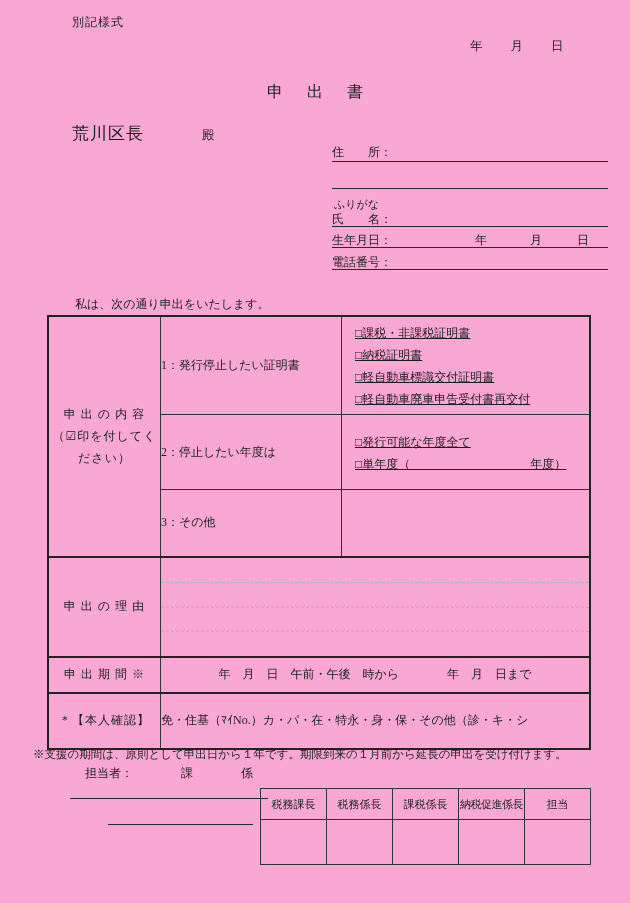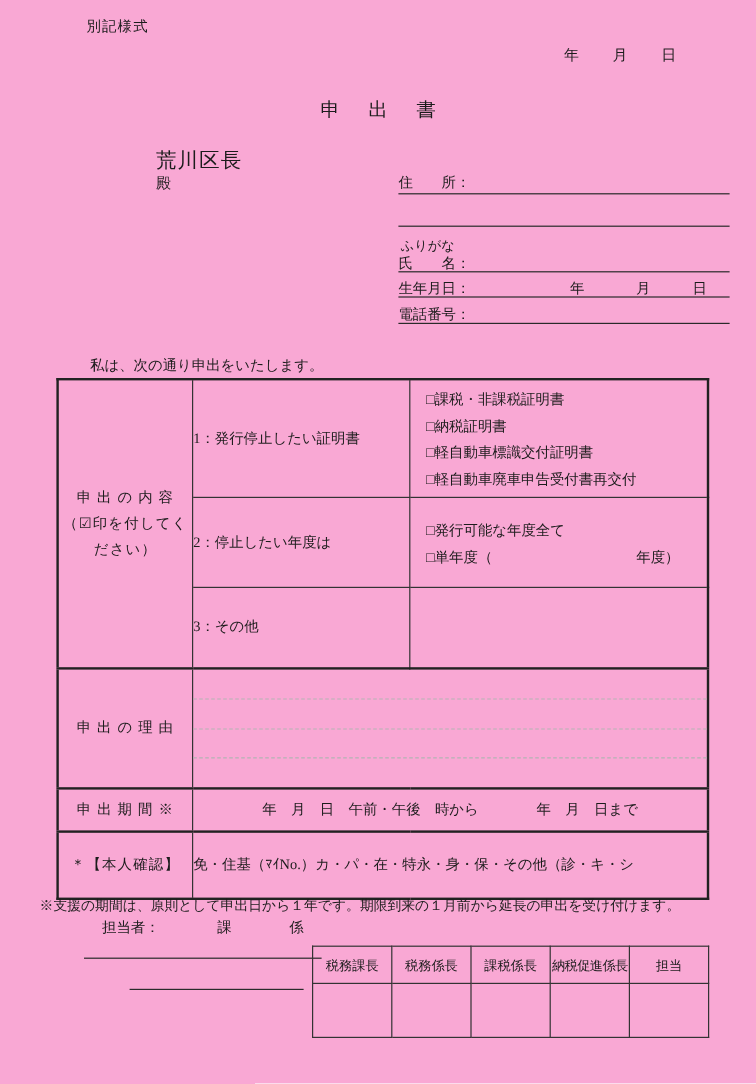--- a/index.html
+++ b/index.html
@@ -5,40 +5,40 @@
   html,body { margin:0; padding:0; background:#ffffff; }
   .page {
     position:relative; width:630px; height:903px; background:#f9a8d4;
     font-family:"Liberation Serif","DejaVu Serif",serif;
     color:#1c1c1c; overflow:hidden;
   }
   .abs { position:absolute; }
   .form-note { left:72px; top:14px; font-size:12px; letter-spacing:1px; }
   .date-line { left:470px; top:38px; display:flex; gap:28px; font-size:12.5px; }
   .title { left:0; right:0; top:82px; text-align:center; font-size:16px; letter-spacing:4px; padding-left:4px; }
-  .addressee { left:72px; top:122px; display:flex; align-items:baseline;flex-direction:column; }
+  .addressee { left:72px; top:122px; display:flex; align-items:baseline; }
   .addressee .main { font-size:17px; letter-spacing:1px; }
   .addressee .suffix { font-size:12.5px; margin-left:58px; }
 
   .applicant { left:300px; top:140px; width:276px; height:140px;margin-left:32px; }
   .fieldrow { position:absolute; left:0; width:276px; border-bottom:1px solid #2a2a2a; font-size:12px; }
   .furigana { position:absolute; left:2px; top:57px; font-size:11px; }
   .unit { position:absolute; top:0; }
 
   .intro { left:75px; top:296px; font-size:12px; }
 
   table.main {
     position:absolute; left:47px; top:315px; width:538px;
     border-collapse:collapse; table-layout:fixed;
     border:2px solid #222; font-size:12px;
   }
   table.main td { border:1px solid #333; vertical-align:middle; padding:0; }
   td.c1 { width:111px; border-right:2px solid #222; text-align:center; letter-spacing:1px; }
   td.c2 { width:180px; padding-left:13px; }
-  td.c3 { width:247px; }
+  td.c3 { width:247px;text-decoration:underline; }
   tr.sec td { border-top:2px solid #222; }
   .opts { padding:5px 0 4px 13px; line-height:22px; }
   .opt { white-space:nowrap; }
   .hdr3 div { line-height:22px; }
   td.reason-cell { position:relative; }
   .rule { position:absolute; left:0; right:0; height:0; border-top:1px dashed #b3b3b3; }
   .r25 { top:25%; } .r50 { top:50%; } .r75 { top:75%; }
   td.center-val { text-align:center; }
 
   .footnote { left:33px; top:747px; width:575px; font-size:11.5px; white-space:nowrap; }

